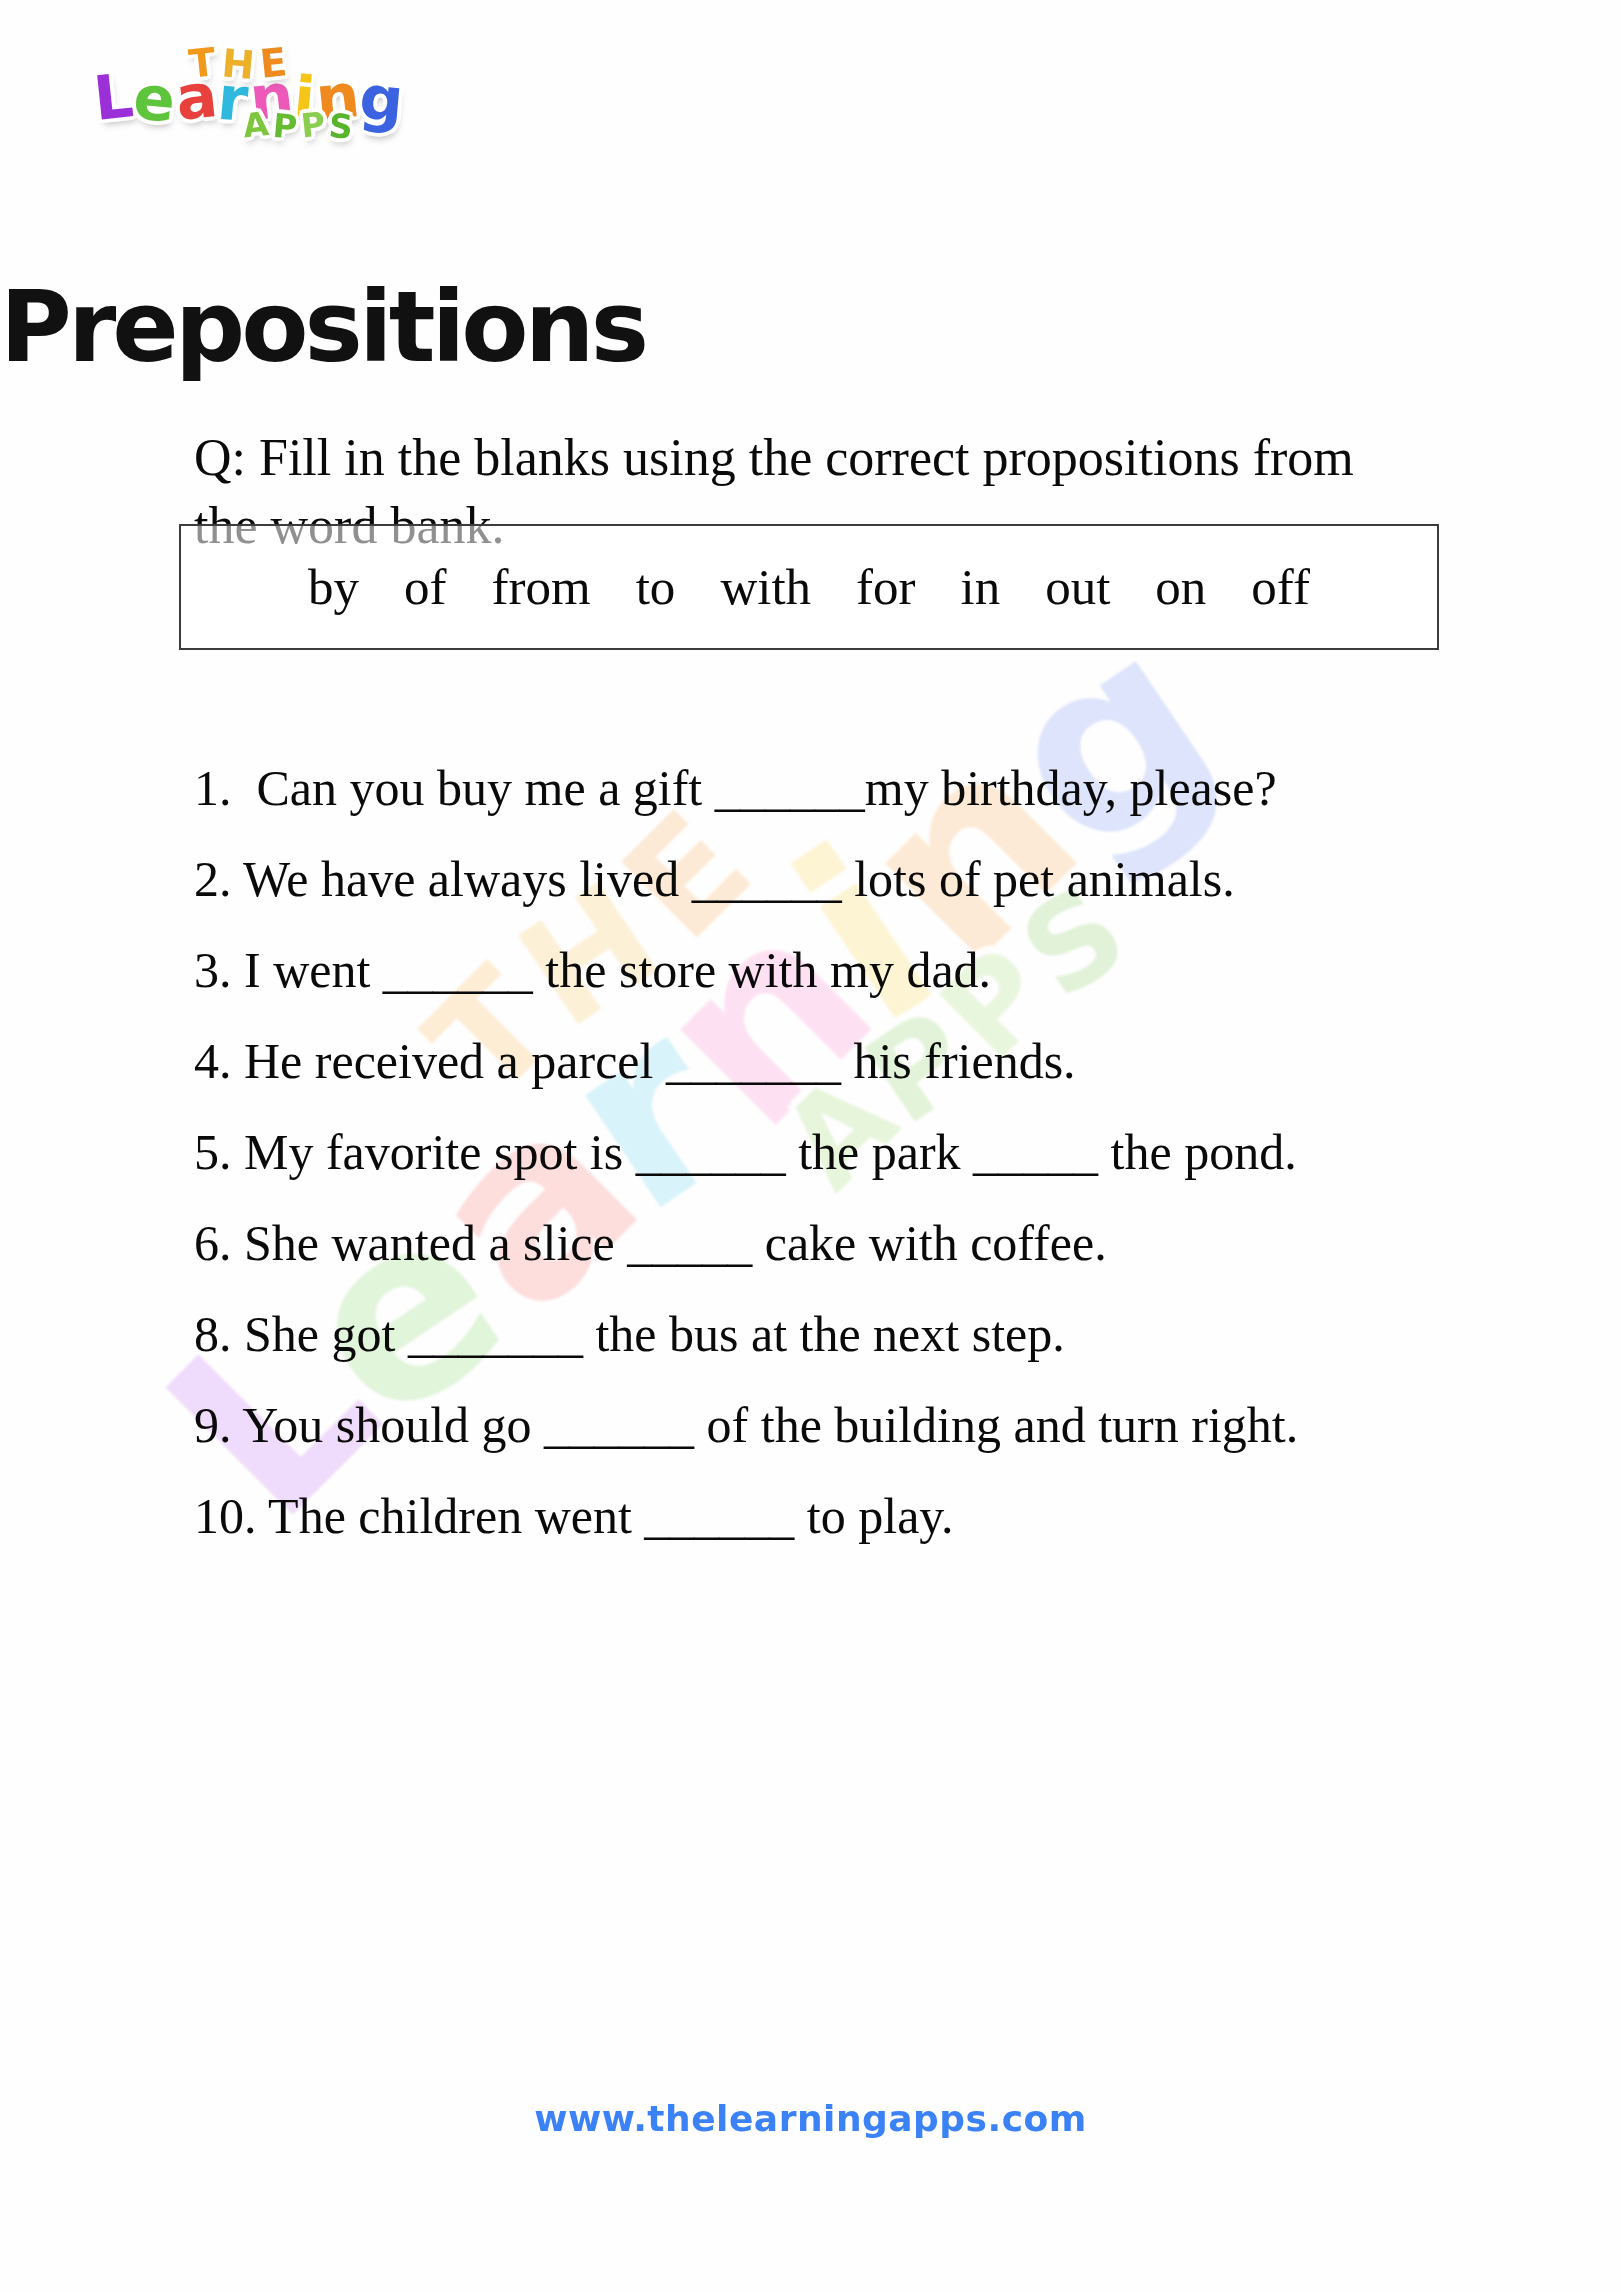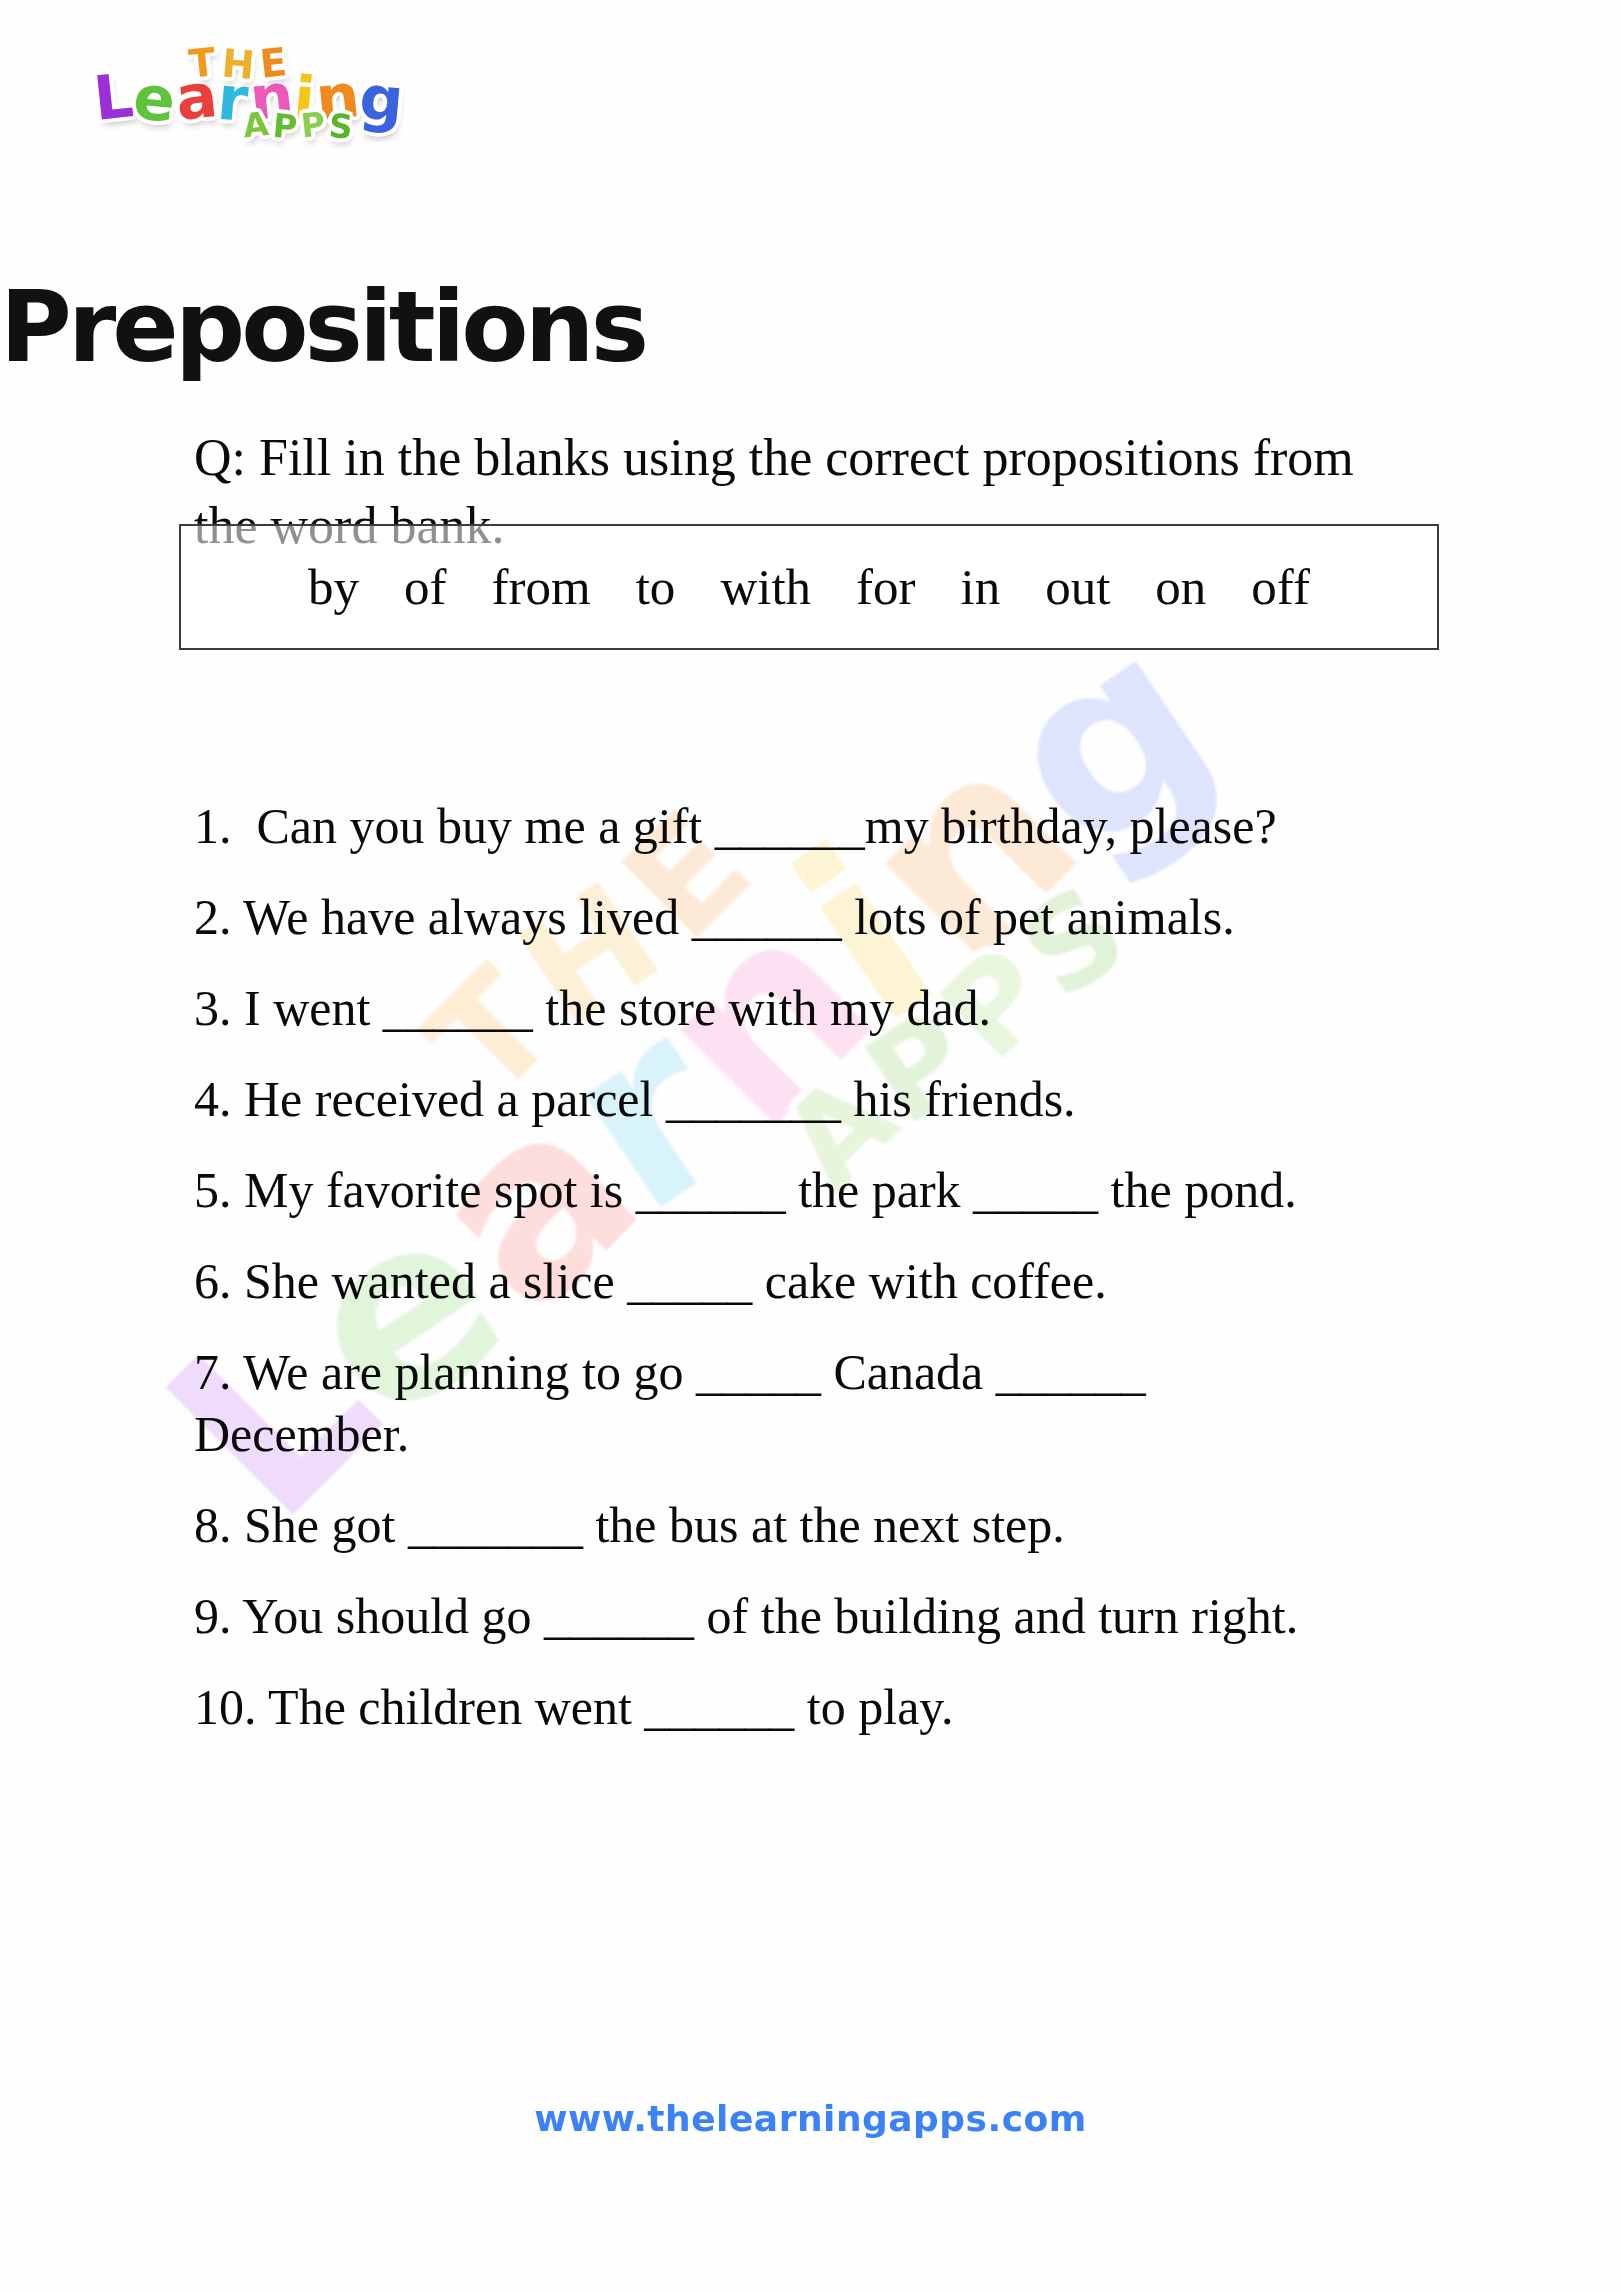--- a/index.html
+++ b/index.html
@@ -68,21 +68,21 @@
   }
   .word-bank{
     position:absolute;left:179px;top:524px;width:1256px;height:122px;
     border:2px solid #3c3c3c;
     background:rgba(255,255,255,.55);
     display:flex;align-items:center;justify-content:center;
     gap:45px;
     font-size:51px;
   }
   .sentences{
-    position:absolute;left:194px;top:795px;width:1274px;
+    position:absolute;left:194px;top:757px;width:1274px;
     font-size:50px;
   }
   .sentences p{
     margin:0 0 29px 0;
     line-height:62px;
     white-space:pre-wrap;
   }
   .footer{
     position:absolute;top:2098px;left:0;width:100%;
     text-align:center;
@@ -126,22 +126,20 @@
       <span>off</span>
     </div>
 
   <div class="sentences">
       <p>1.  Can you buy me a gift ______my birthday, please?</p>
       <p>2. We have always lived ______ lots of pet animals.</p>
       <p>3. I went ______ the store with my dad.</p>
       <p>4. He received a parcel _______ his friends.</p>
       <p>5. My favorite spot is ______ the park _____ the pond.</p>
       <p>6. She wanted a slice _____ cake with coffee.</p>
-      <p>7. We are planning to go _____ Canada ______
-December.</p>
       <p>8. She got _______ the bus at the next step.</p>
       <p>9. You should go ______ of the building and turn right.</p>
       <p>10. The children went ______ to play.</p>
     </div>
 
   <div class="footer">www.thelearningapps.com</div>
 
 </div>
 
 

